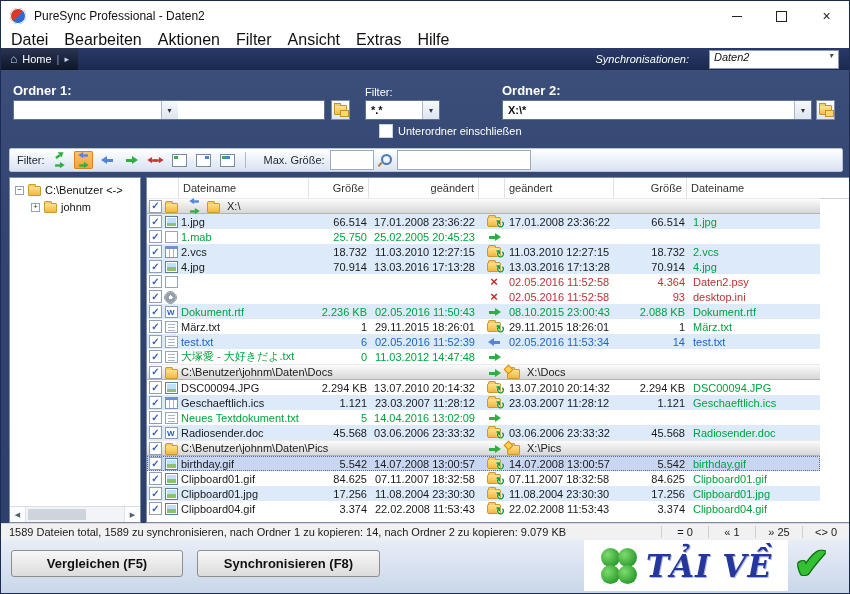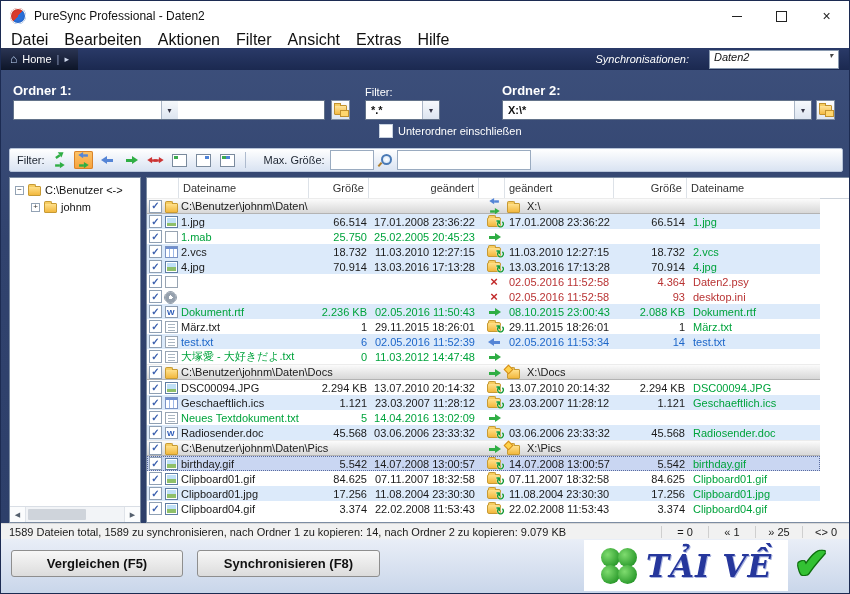--- a/index.html
+++ b/index.html
@@ -296,21 +296,20 @@
       <div class="th r" style="width:110px;">geändert</div>
       <div class="th" style="width:26px;"></div>
       <div class="th" style="width:109px;">geändert</div>
       <div class="th r" style="width:73px;">Größe</div>
       <div class="th" style="flex:1;border-right:none;">Dateiname</div>
     </div>
     <div class="rows" id="rows">
         <div class="row folder">
           <span class="c-cb"><span class="cbx">✓</span></span>
           <span class="c-ic"><span class="fi fi-folder"></span></span>
-          <span class="c-fn">C:\Benutzer\johnm\Daten\</span>
           <span class="c-m"><span class="m-pair">
               <span class="arr arr-l sm"></span>
               <span class="arr arr-r sm"></span>
             </span></span>
           <span class="c-ic"><span class="fi fi-folder"></span></span>
           <span class="c-rfn">X:\</span>
         </div>
         <div class="row blue">
           <span class="c-cb"><span class="cbx">✓</span></span>
           <span class="c-ic"><span class="fi fi-img"></span></span>

